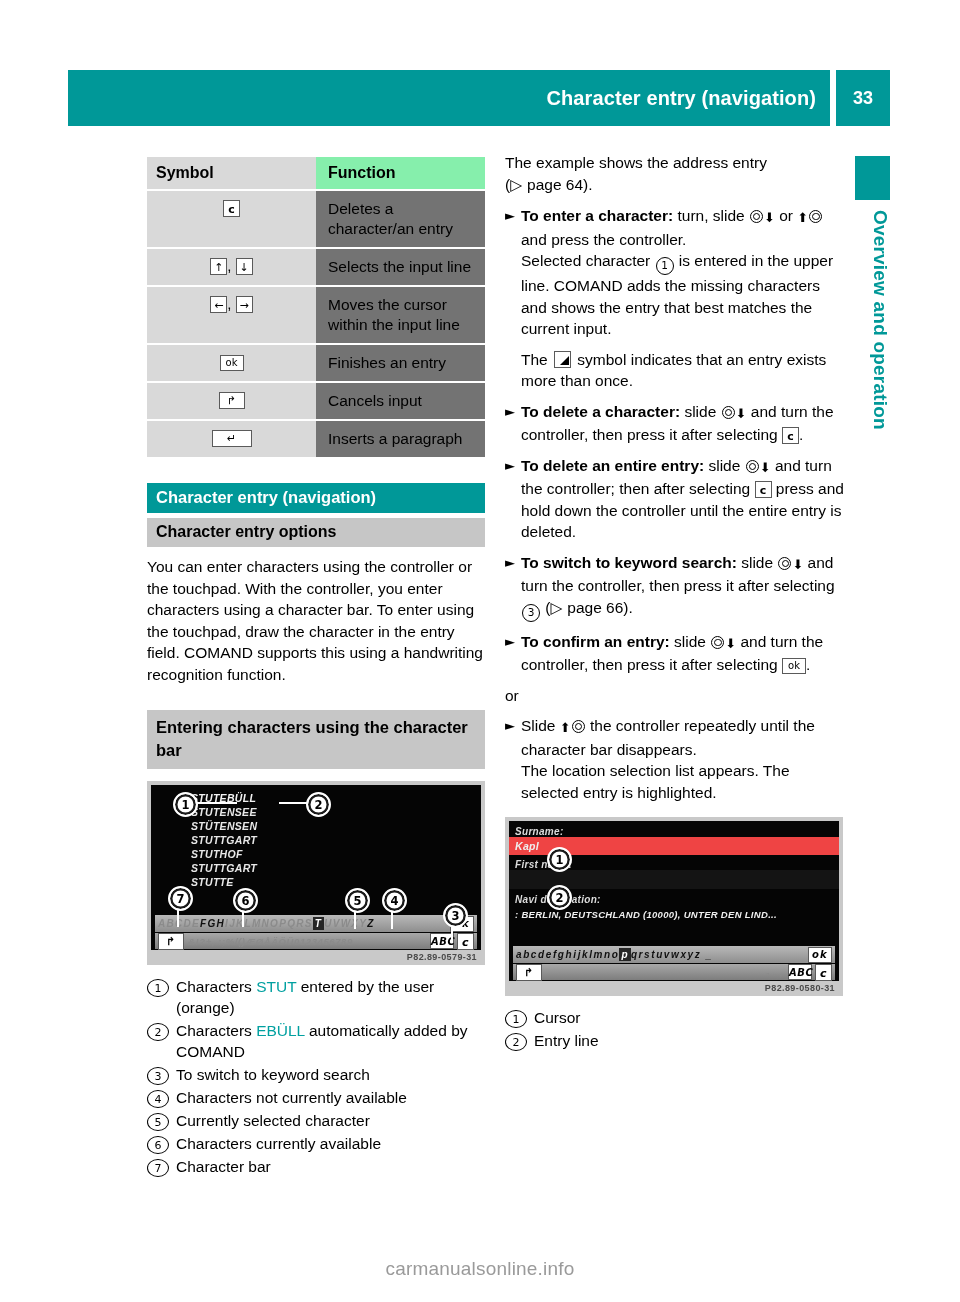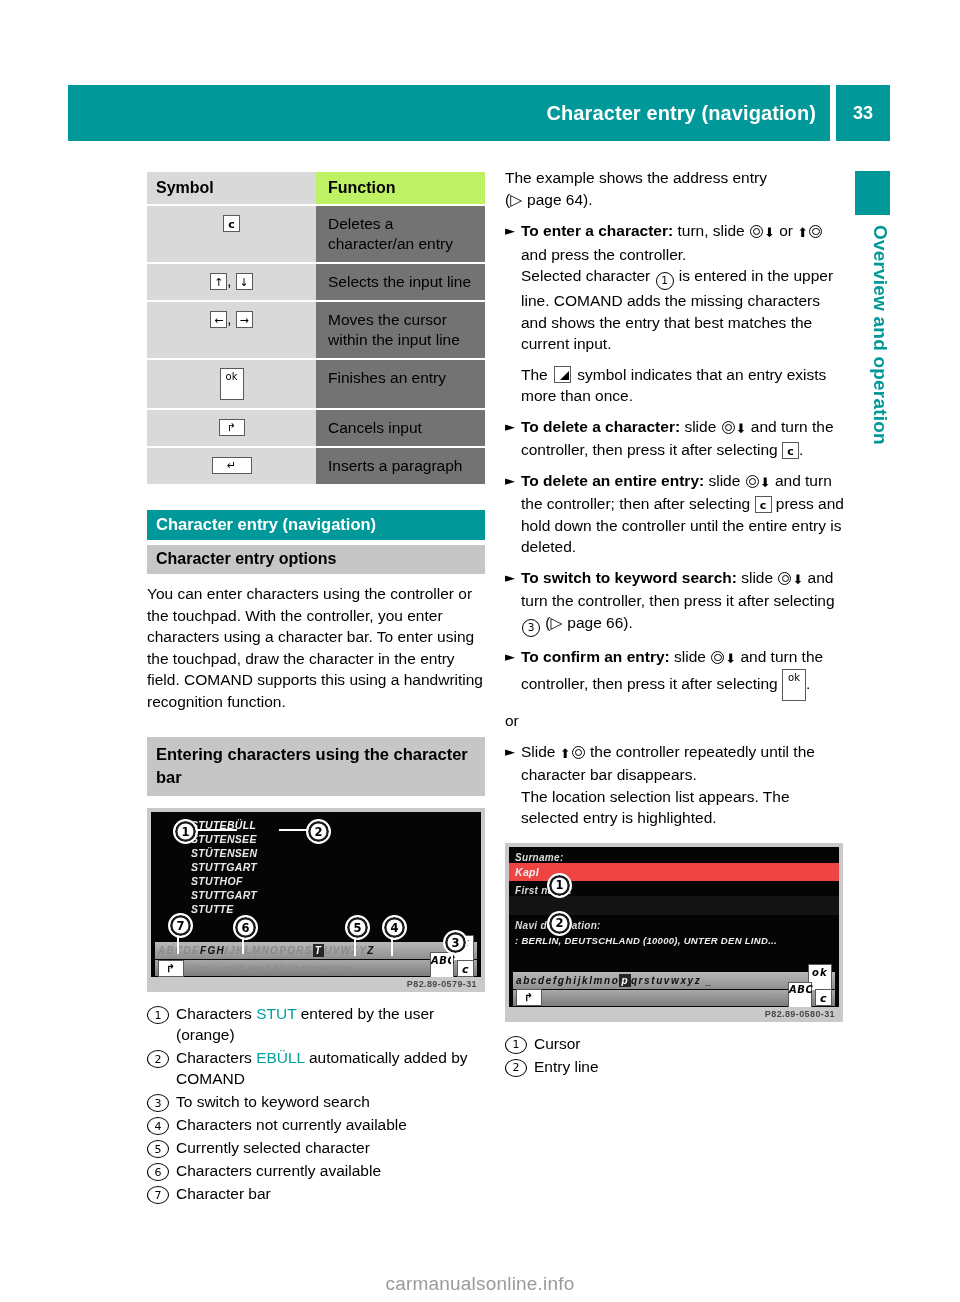--- a/index.html
+++ b/index.html
@@ -4,21 +4,21 @@
 <style>
   html,body{margin:0;padding:0;}
   body{
     width:960px;height:1302px;
     background:#ffffff;
     font-family:"Liberation Sans", sans-serif;
     color:#000000;
     position:relative;
     overflow:hidden;
   }
-  .page{position:absolute;inset:0;margin-top:15px;}
+  .page{position:absolute;inset:0;}
 
   
   .header{
     position:absolute;left:68px;top:70px;width:822px;height:56px;
   }
   .header-bar{
     position:absolute;left:0;top:0;width:762px;height:56px;
     background:#009898;
   }
   .header-title{
@@ -52,34 +52,34 @@
 
   
   table.symtab{border-collapse:collapse;width:338px;table-layout:fixed;padding-left:36px;}
   table.symtab td,table.symtab th{
     padding:0;vertical-align:top;
     border-bottom:2px solid #ffffff;
   }
   .c-sym{width:83px;background:#d9d9d9;text-align:center;}
   .c-fn{background:#737373;padding-left:12px !important;}
   .th-sym{background:#d9d9d9;font-size:16px;font-weight:bold;text-align:left;padding:7px 0 7px 9px !important;}
-  .th-fn{background:#bef264;font-size:16px;font-weight:bold;text-align:left;padding:7px 0 7px 12px !important;}
+  .th-fn{background:#86efac;font-size:16px;font-weight:bold;text-align:left;padding:7px 0 7px 12px !important;}
   .cell-pad{padding:8px 0 8px 0;}
   .fn-text{font-size:15.5px;line-height:20px;padding:8px 8px 8px 0;}
 
   
   .key{
     display:inline-block;border:1.4px solid #5a5a5a;background:#ffffff;
     font-family:"DejaVu Sans", sans-serif;
     text-align:center;vertical-align:middle;color:#000;
     line-height:1;
   }
   .key-c{width:17px;height:17px;font-size:11px;font-weight:bold;padding-top:3px;box-sizing:border-box;}
   .key-arrow{width:17px;height:17px;font-size:11px;padding-top:3px;box-sizing:border-box;}
-  .key-ok{width:24px;height:32px;font-size:10px;padding-top:2.5px;box-sizing:border-box;}
+  .key-ok{width:24px;height:16px;font-size:10px;padding-top:2.5px;box-sizing:border-box;}
   .key-back{width:26px;height:17px;font-size:11px;padding-top:2px;box-sizing:border-box;}
   .key-para{width:40px;height:17px;font-size:11px;padding-top:2px;box-sizing:border-box;}
   .comma{font-size:15px;}
 
   
   .h-teal{
     background:#009898;color:#ffffff;font-size:16.5px;font-weight:bold;
     padding:5px 0 6px 9px;width:338px;box-sizing:border-box;
     margin-top:24px;
   }

